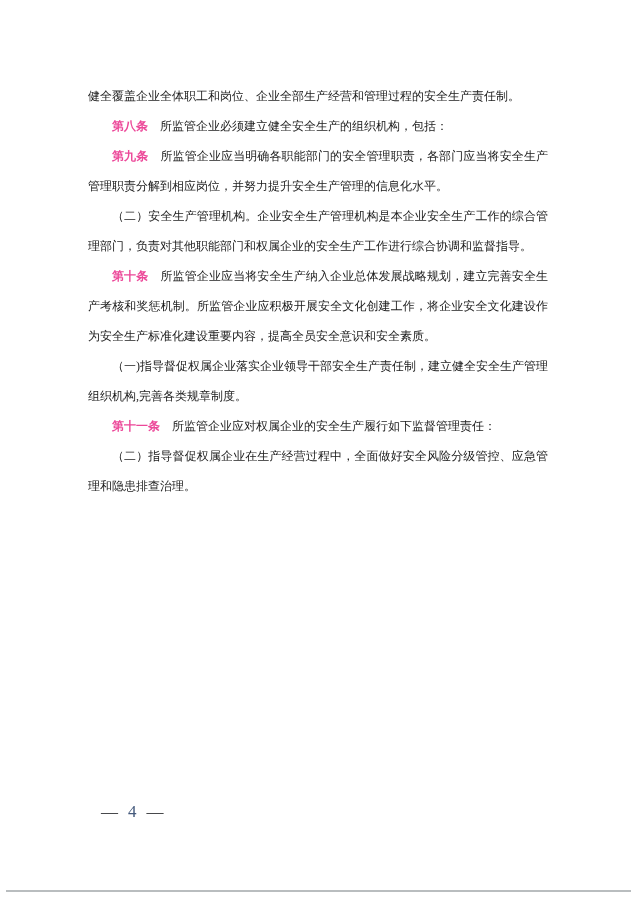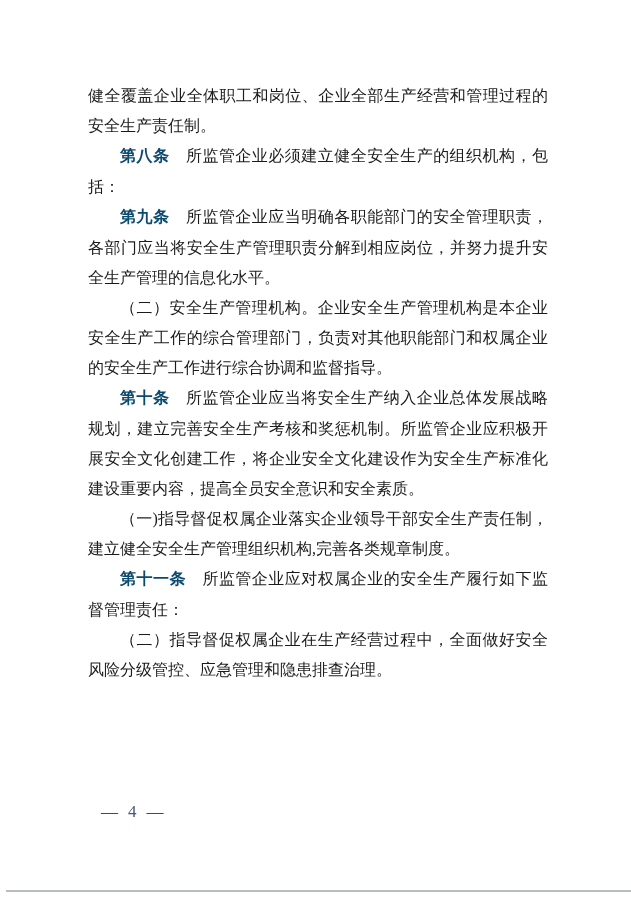--- a/index.html
+++ b/index.html
@@ -14,36 +14,36 @@
     background: #ffffff;
     overflow: hidden;
     font-family: "Liberation Serif", "DejaVu Serif", serif;
     color: #1b1b1b;
   }
   .body-text {
     position: absolute;
     left: 88px;
     top: 81px;
     width: 460px;
-    font-size: 16px;
+    font-size: 12px;
     line-height: 30px;
     text-align: justify;
     text-justify: inter-character;
   }
   .body-text p {
     margin: 0;
     padding: 0;
   }
   .body-text p.indent {
     text-indent: 2em;
   }
   .term {
-    font-family: Liberation Mono, monospace;
+    font-family: Liberation Serif, serif;
     font-weight: 700;
-    color: #0c4a6e;
+    color: #ec4899;
     margin-top: 45px;
   }
   .pageno {
     position: absolute;
     left: 101px;
     top: 799px;
     font-size: 17px;
     line-height: 26px;
     color: #26282b;
     letter-spacing: 1px;

